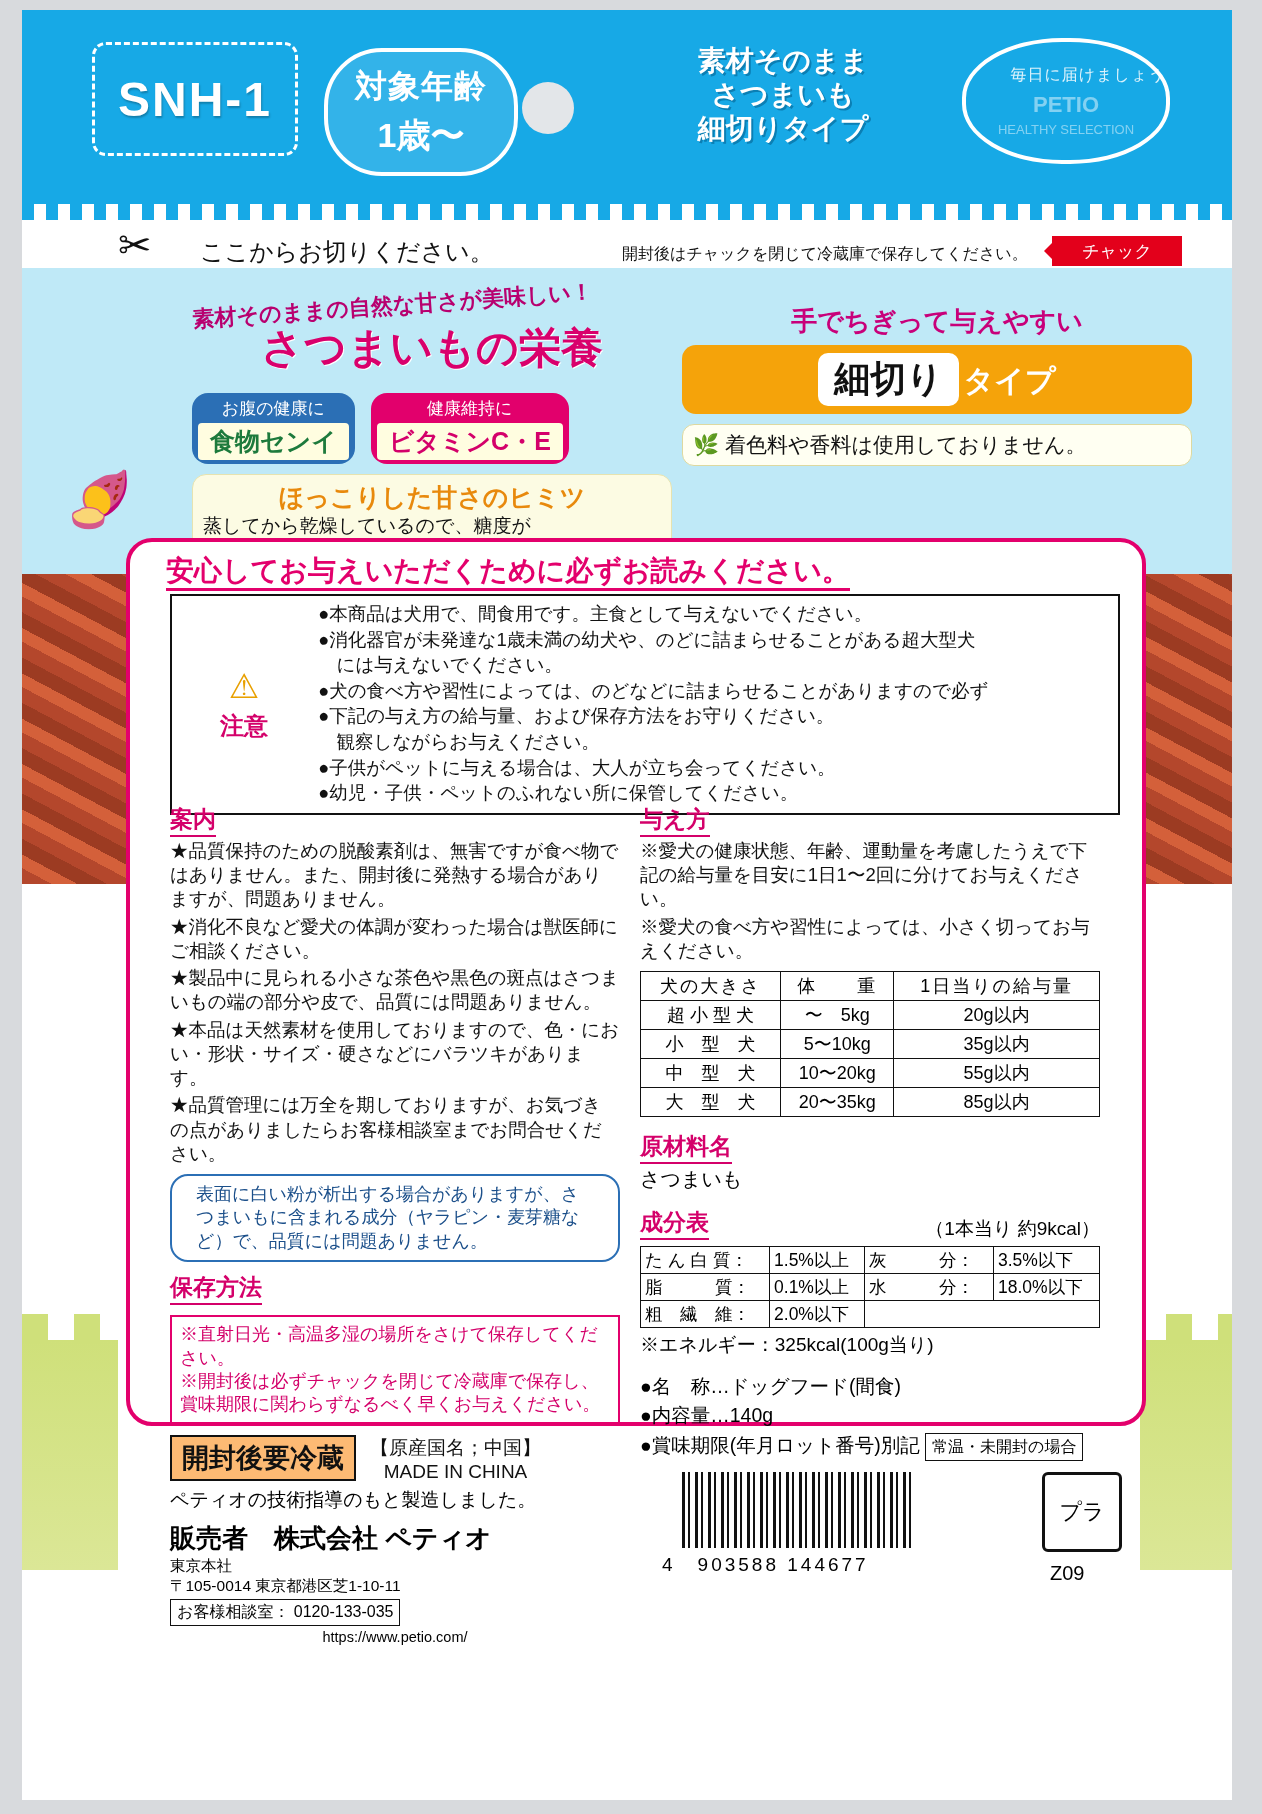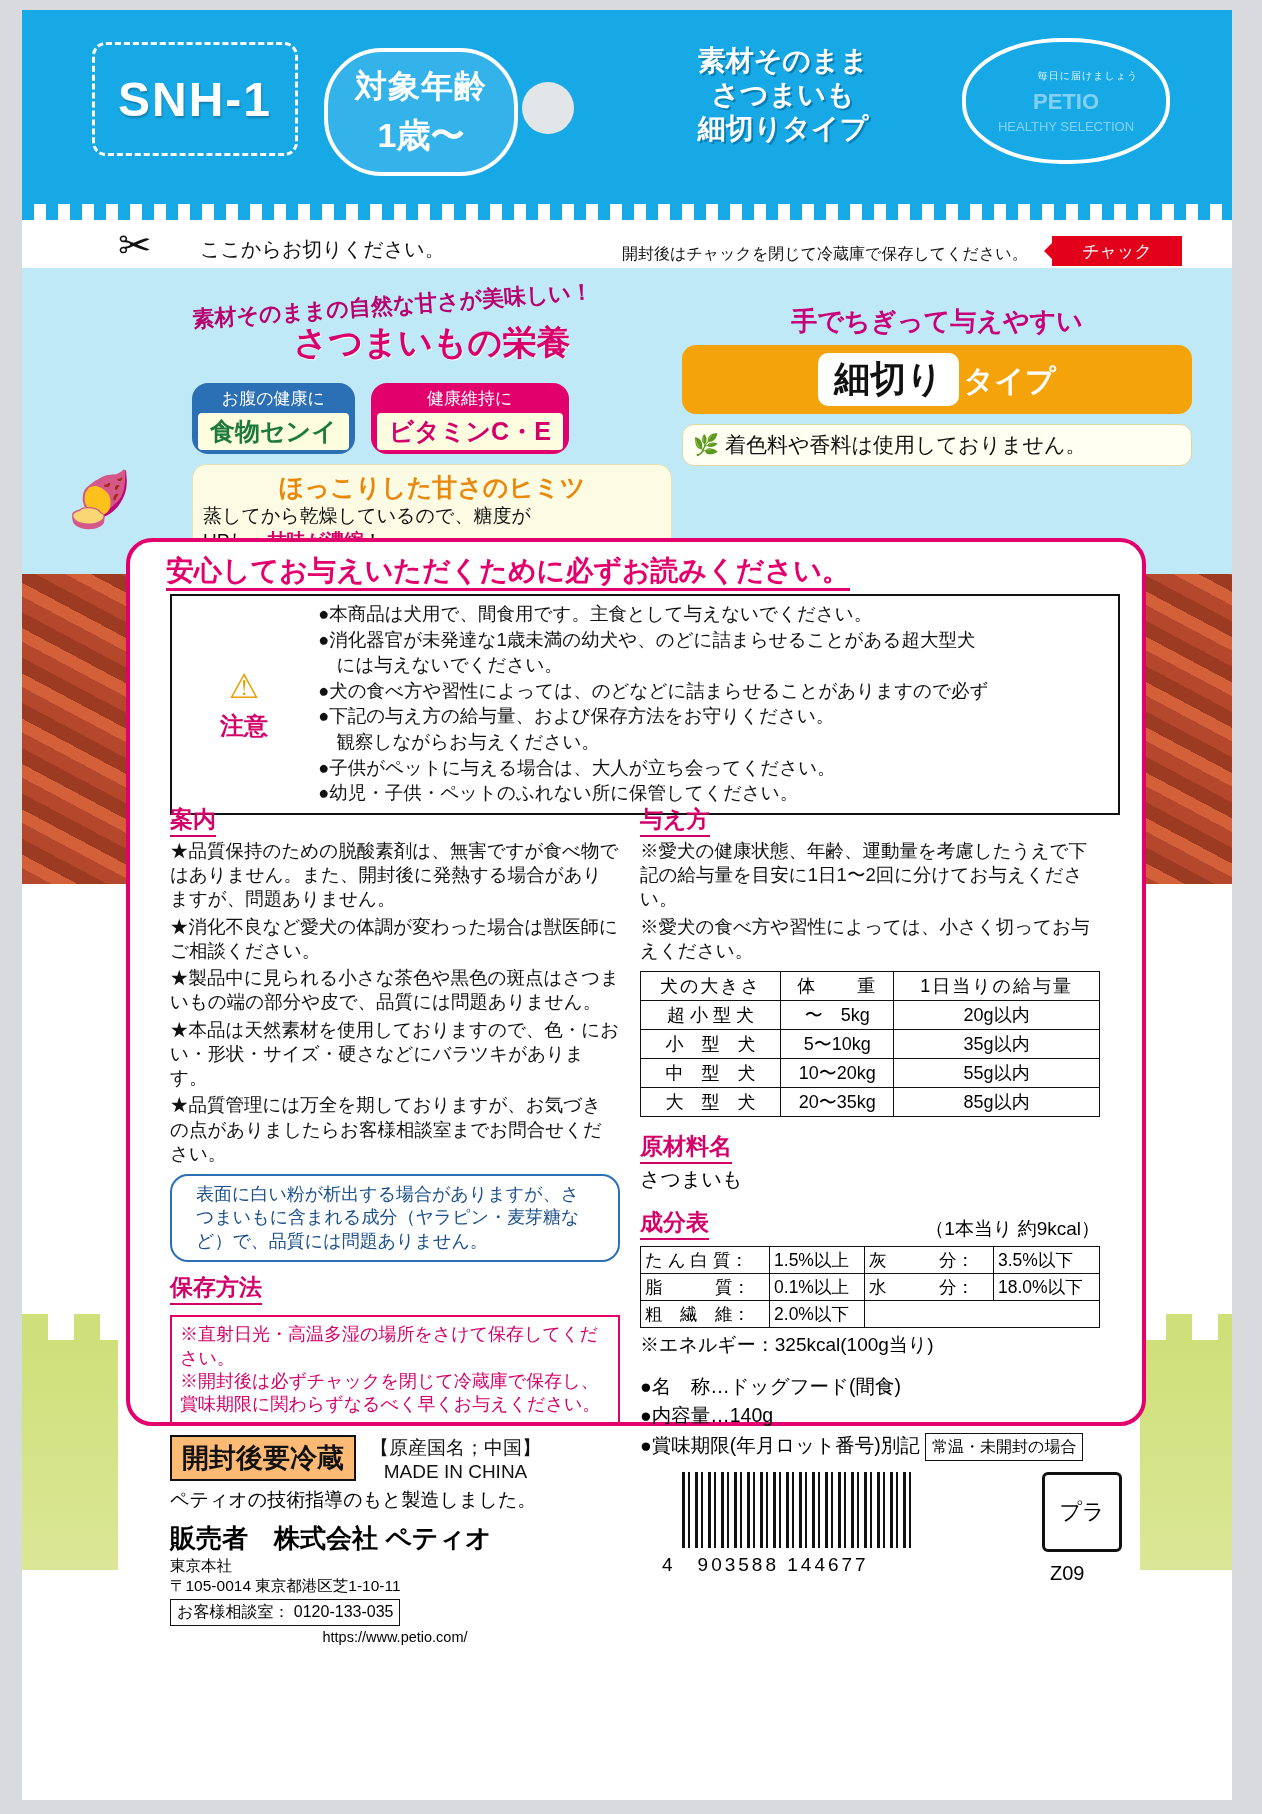--- a/index.html
+++ b/index.html
@@ -16,38 +16,38 @@
   .codebox span{color:#ffffff;font-size:48px;font-weight:bold;letter-spacing:2px;text-shadow:1px 2px 2px rgba(0,0,0,.25);}
   .agebox{position:absolute;left:302px;top:38px;width:186px;height:120px;border:4px solid #ffffff;border-radius:58px;
     background:rgba(255,255,255,.12);display:flex;flex-direction:column;align-items:center;justify-content:center;color:#fff;}
   .agebox .l1{font-size:32px;font-weight:bold;letter-spacing:1px;}
   .agebox .l2{font-size:34px;font-weight:bold;margin-top:4px;}
   .dot{position:absolute;left:500px;top:72px;width:52px;height:52px;border-radius:50%;background:#e3e6e9;}
   .hero{position:absolute;left:636px;top:34px;width:250px;text-align:center;color:#ffffff;line-height:1.22;}
   .hero div{font-size:28px;font-weight:bold;text-shadow:2px 2px 0 #0b7fb4;}
   .logooval{position:absolute;left:940px;top:28px;width:200px;height:118px;border:4px solid #ffffff;border-radius:100px/60px;
     display:flex;flex-direction:column;align-items:center;justify-content:center;color:rgba(255,255,255,.85);}
-  .logooval .t{font-size:10px;letter-spacing:1px;margin-left:44px;}
+  .logooval .t{font-size:16px;letter-spacing:1px;margin-left:44px;}
   .logooval .m{font-size:22px;font-weight:bold;margin-top:6px;opacity:.55;}
   .logooval .b{font-size:13px;margin-top:4px;opacity:.55;}
 
   
   .cutrow{position:absolute;left:0;top:212px;width:1210px;height:46px;}
   .scissors{position:absolute;left:96px;top:0px;font-size:40px;color:#111;}
-  .cuttext{position:absolute;left:178px;top:14px;font-size:20px;color:#111;}
+  .cuttext{position:absolute;left:178px;top:14px;font-size:24px;color:#111;}
   .chacktext{position:absolute;left:600px;top:22px;font-size:16px;color:#111;}
   .chacktag{position:absolute;left:1030px;top:14px;width:130px;height:30px;background:#e3001b;color:#fff;
     font-size:17px;display:flex;align-items:center;justify-content:center;}
   .chacktag:before{content:"";position:absolute;left:-20px;top:3px;border:12px solid transparent;border-right-color:#e3001b;}
 
   
   .infoband{position:absolute;left:0;top:258px;width:1210px;height:306px;background:#bfe9f7;}
   .nutri{position:absolute;left:170px;top:20px;width:480px;}
   .nutri .tag{font-size:22px;color:#b8006f;font-weight:bold;transform:rotate(-4deg);}
-  .nutri .main{font-size:34px;color:#d9006c;font-weight:bold;text-align:center;margin-top:2px;text-shadow:1px 1px 0 #fff;}
+  .nutri .main{font-size:42px;color:#d9006c;font-weight:bold;text-align:center;margin-top:2px;text-shadow:1px 1px 0 #fff;}
   .pillrow{display:flex;gap:16px;margin-top:17px;}
   .pillbox{background:#2b6fb5;border-radius:16px;padding:4px 6px;text-align:center;}
   .pillbox.pink{background:#e2006c;}
   .pillbox .cap{font-size:17px;color:#fff;}
   .pillbox .val{background:#fffde0;color:#1d7a3c;font-size:25px;font-weight:bold;border-radius:4px;padding:2px 12px;margin-top:3px;}
   .pillbox.pink .val{color:#d4006a;}
   .secret{margin-top:10px;background:#fcfbe3;border-radius:14px;padding:6px 10px;border:1px solid #e6e3b0;}
   .secret .h{color:#e8890c;font-size:25px;font-weight:bold;text-align:center;}
   .secret .b{font-size:19px;color:#111;line-height:1.3;}
   .secret .b b{color:#d4006a;}

